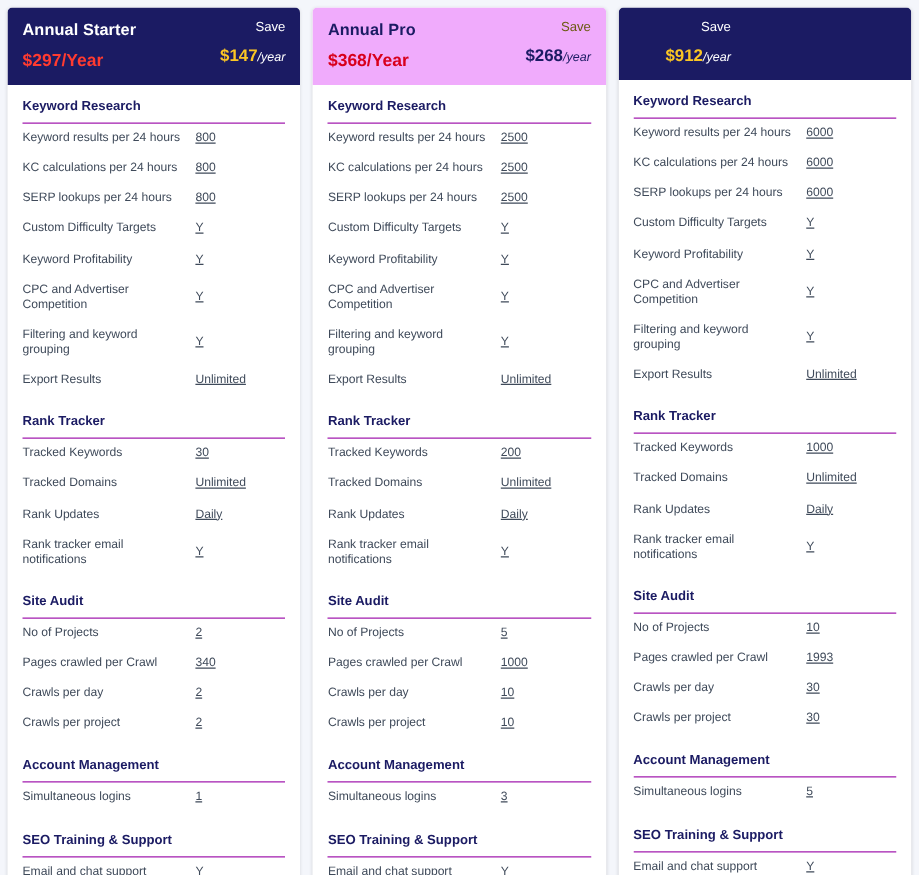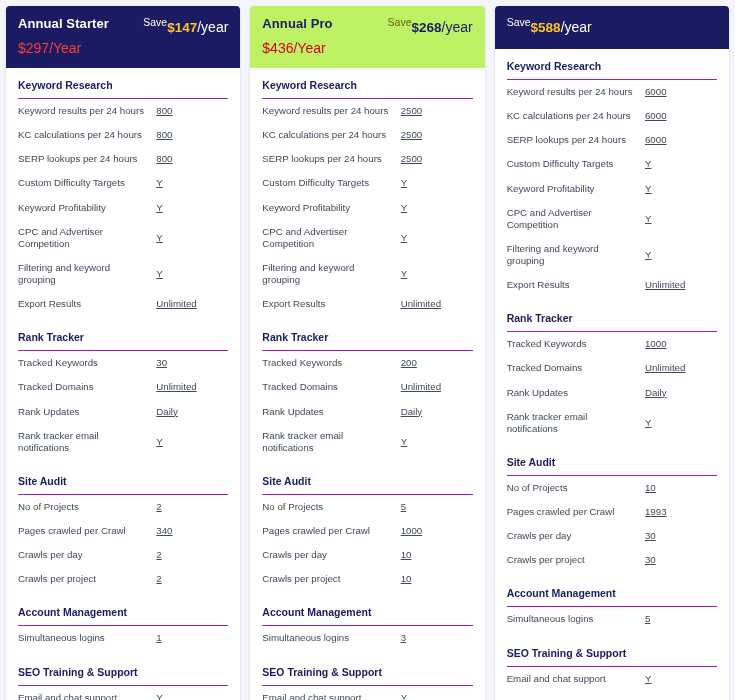--- a/index.html
+++ b/index.html
@@ -27,49 +27,50 @@
     min-height: 688px;
   }
   
   .plan-head {
     padding: 10px 12px 12px 12px;
     display: flex;
     justify-content: space-between;
     align-items: flex-start;
   }
   .head-dark { background: #1b1b63; }
-  .head-gold { background: #bef264; gap: 45px; }
+  .head-gold { background: #f0abfc; gap: 45px; }
   .head-left { display: flex; flex-direction: column; }
   .plan-name {
     font-size: 13px;
     font-weight: bold;
     margin-bottom: 9px;
     letter-spacing: .1px;
   }
   .plan-price {
     font-size: 14px;
-    font-weight: normal;
+    font-weight: bold;
   }
   .head-right {
     display: flex;
-    flex-direction: row;
-    align-items: center;
+    flex-direction: column;
+    align-items: flex-end;
     min-width: 78px;
   }
   .save-label {
     font-size: 10.5px;
     margin-bottom: 9px;
   }
   .save-amt {
     font-size: 13.5px;
     font-weight: bold;
   }
   .save-amt .per {
-    font-size: 14px;
+    font-size: 10px;
     font-weight: normal;
+    font-style: italic;
   }
   
   .head-dark .plan-name { color: #ffffff; }
   .head-dark .plan-price { color: #ff3b30; }
   .head-dark .save-label { color: #ffffff; }
   .head-dark .save-amt { color: #fbc624; }
   .head-dark .save-amt .per { color: #ffffff; }
   
   .head-gold .plan-name { color: #1b1b63; }
   .head-gold .plan-price { color: #d8001c; }
@@ -204,21 +205,21 @@
         <div class="row">
           <div class="label">Email and chat support</div>
           <div class="val">Y</div>
         </div>
       </div>
     </div>
     <div class="plan">
       <div class="plan-head head-gold">
         <div class="head-left">
           <div class="plan-name">Annual Pro</div>
-          <div class="plan-price">$436/Year</div>
+          <div class="plan-price">$368/Year</div>
         </div>
         <div class="head-right">
           <div class="save-label">Save</div>
           <div class="save-amt"><span>$268</span><span class="per">/year</span></div>
         </div>
       </div>
       <div class="section">
         <div class="section-title">Keyword Research</div>
         <div class="row">
           <div class="label">Keyword results per 24 hours</div>
@@ -303,21 +304,21 @@
         <div class="row">
           <div class="label">Email and chat support</div>
           <div class="val">Y</div>
         </div>
       </div>
     </div>
     <div class="plan">
       <div class="plan-head head-dark">
         <div class="head-right">
           <div class="save-label">Save</div>
-          <div class="save-amt"><span>$588</span><span class="per">/year</span></div>
+          <div class="save-amt"><span>$912</span><span class="per">/year</span></div>
         </div>
       </div>
       <div class="section">
         <div class="section-title">Keyword Research</div>
         <div class="row">
           <div class="label">Keyword results per 24 hours</div>
           <div class="val">6000</div>
         </div>
         <div class="row">
           <div class="label">KC calculations per 24 hours</div>

